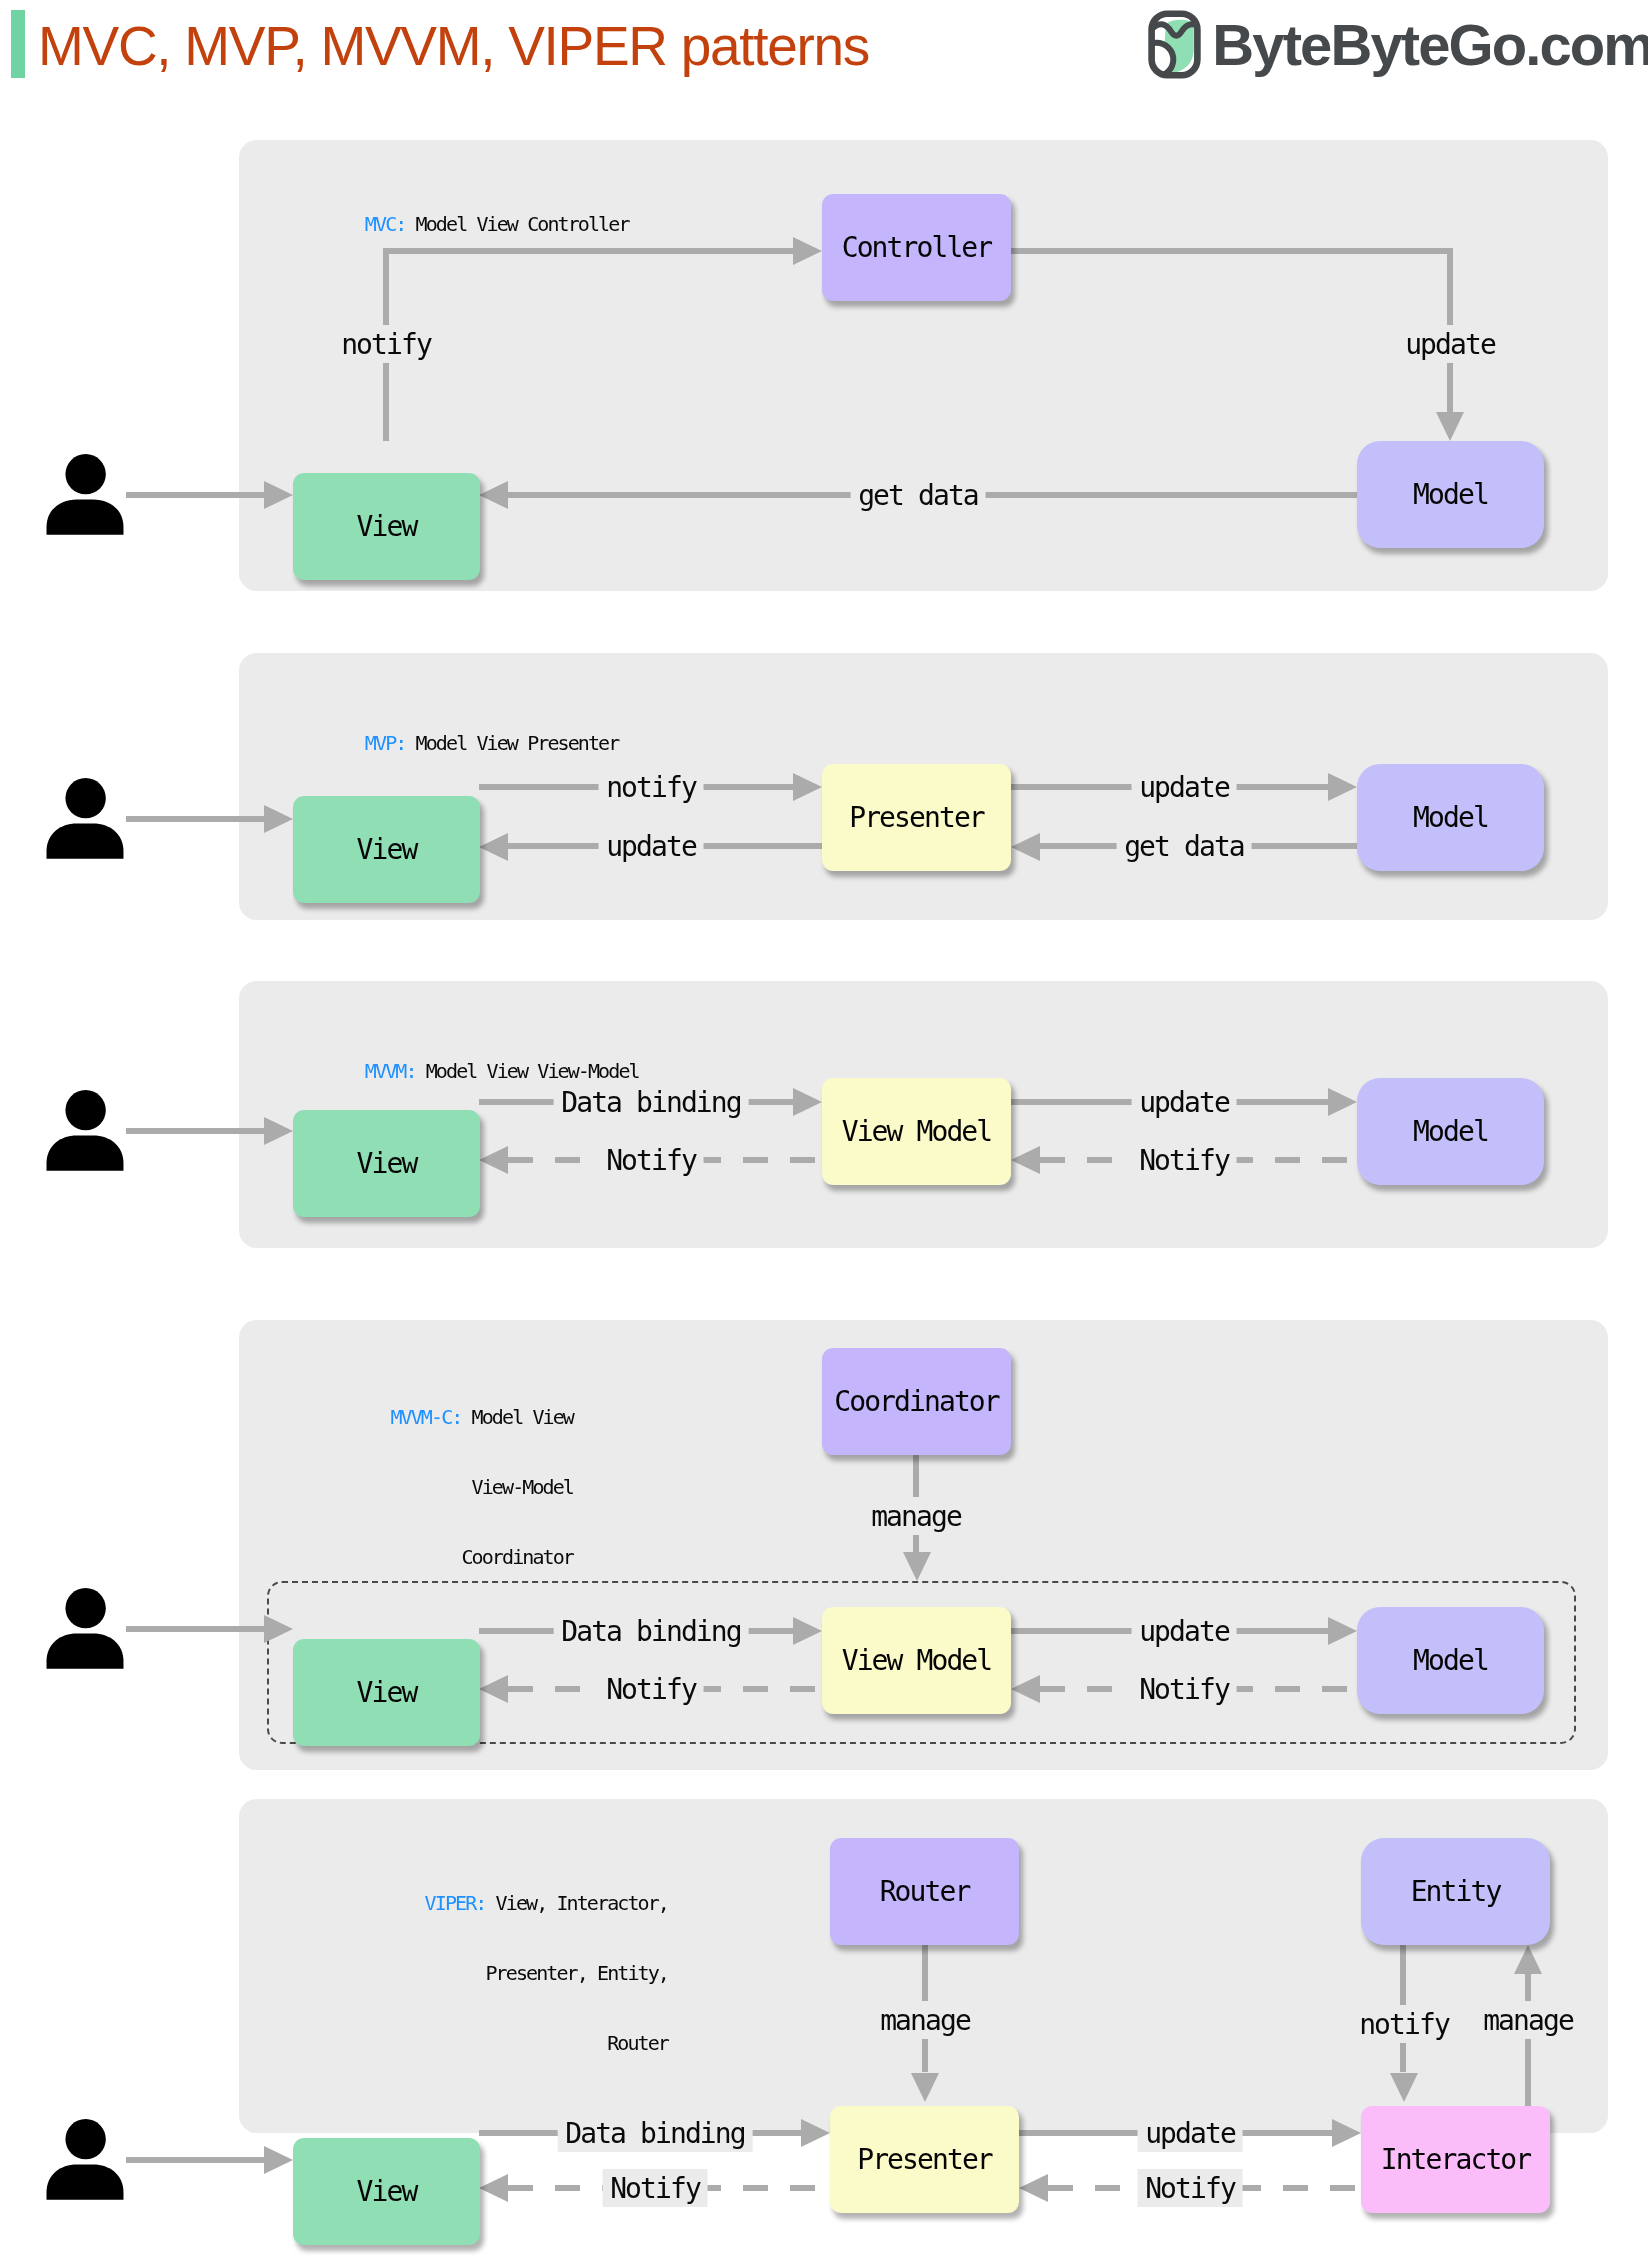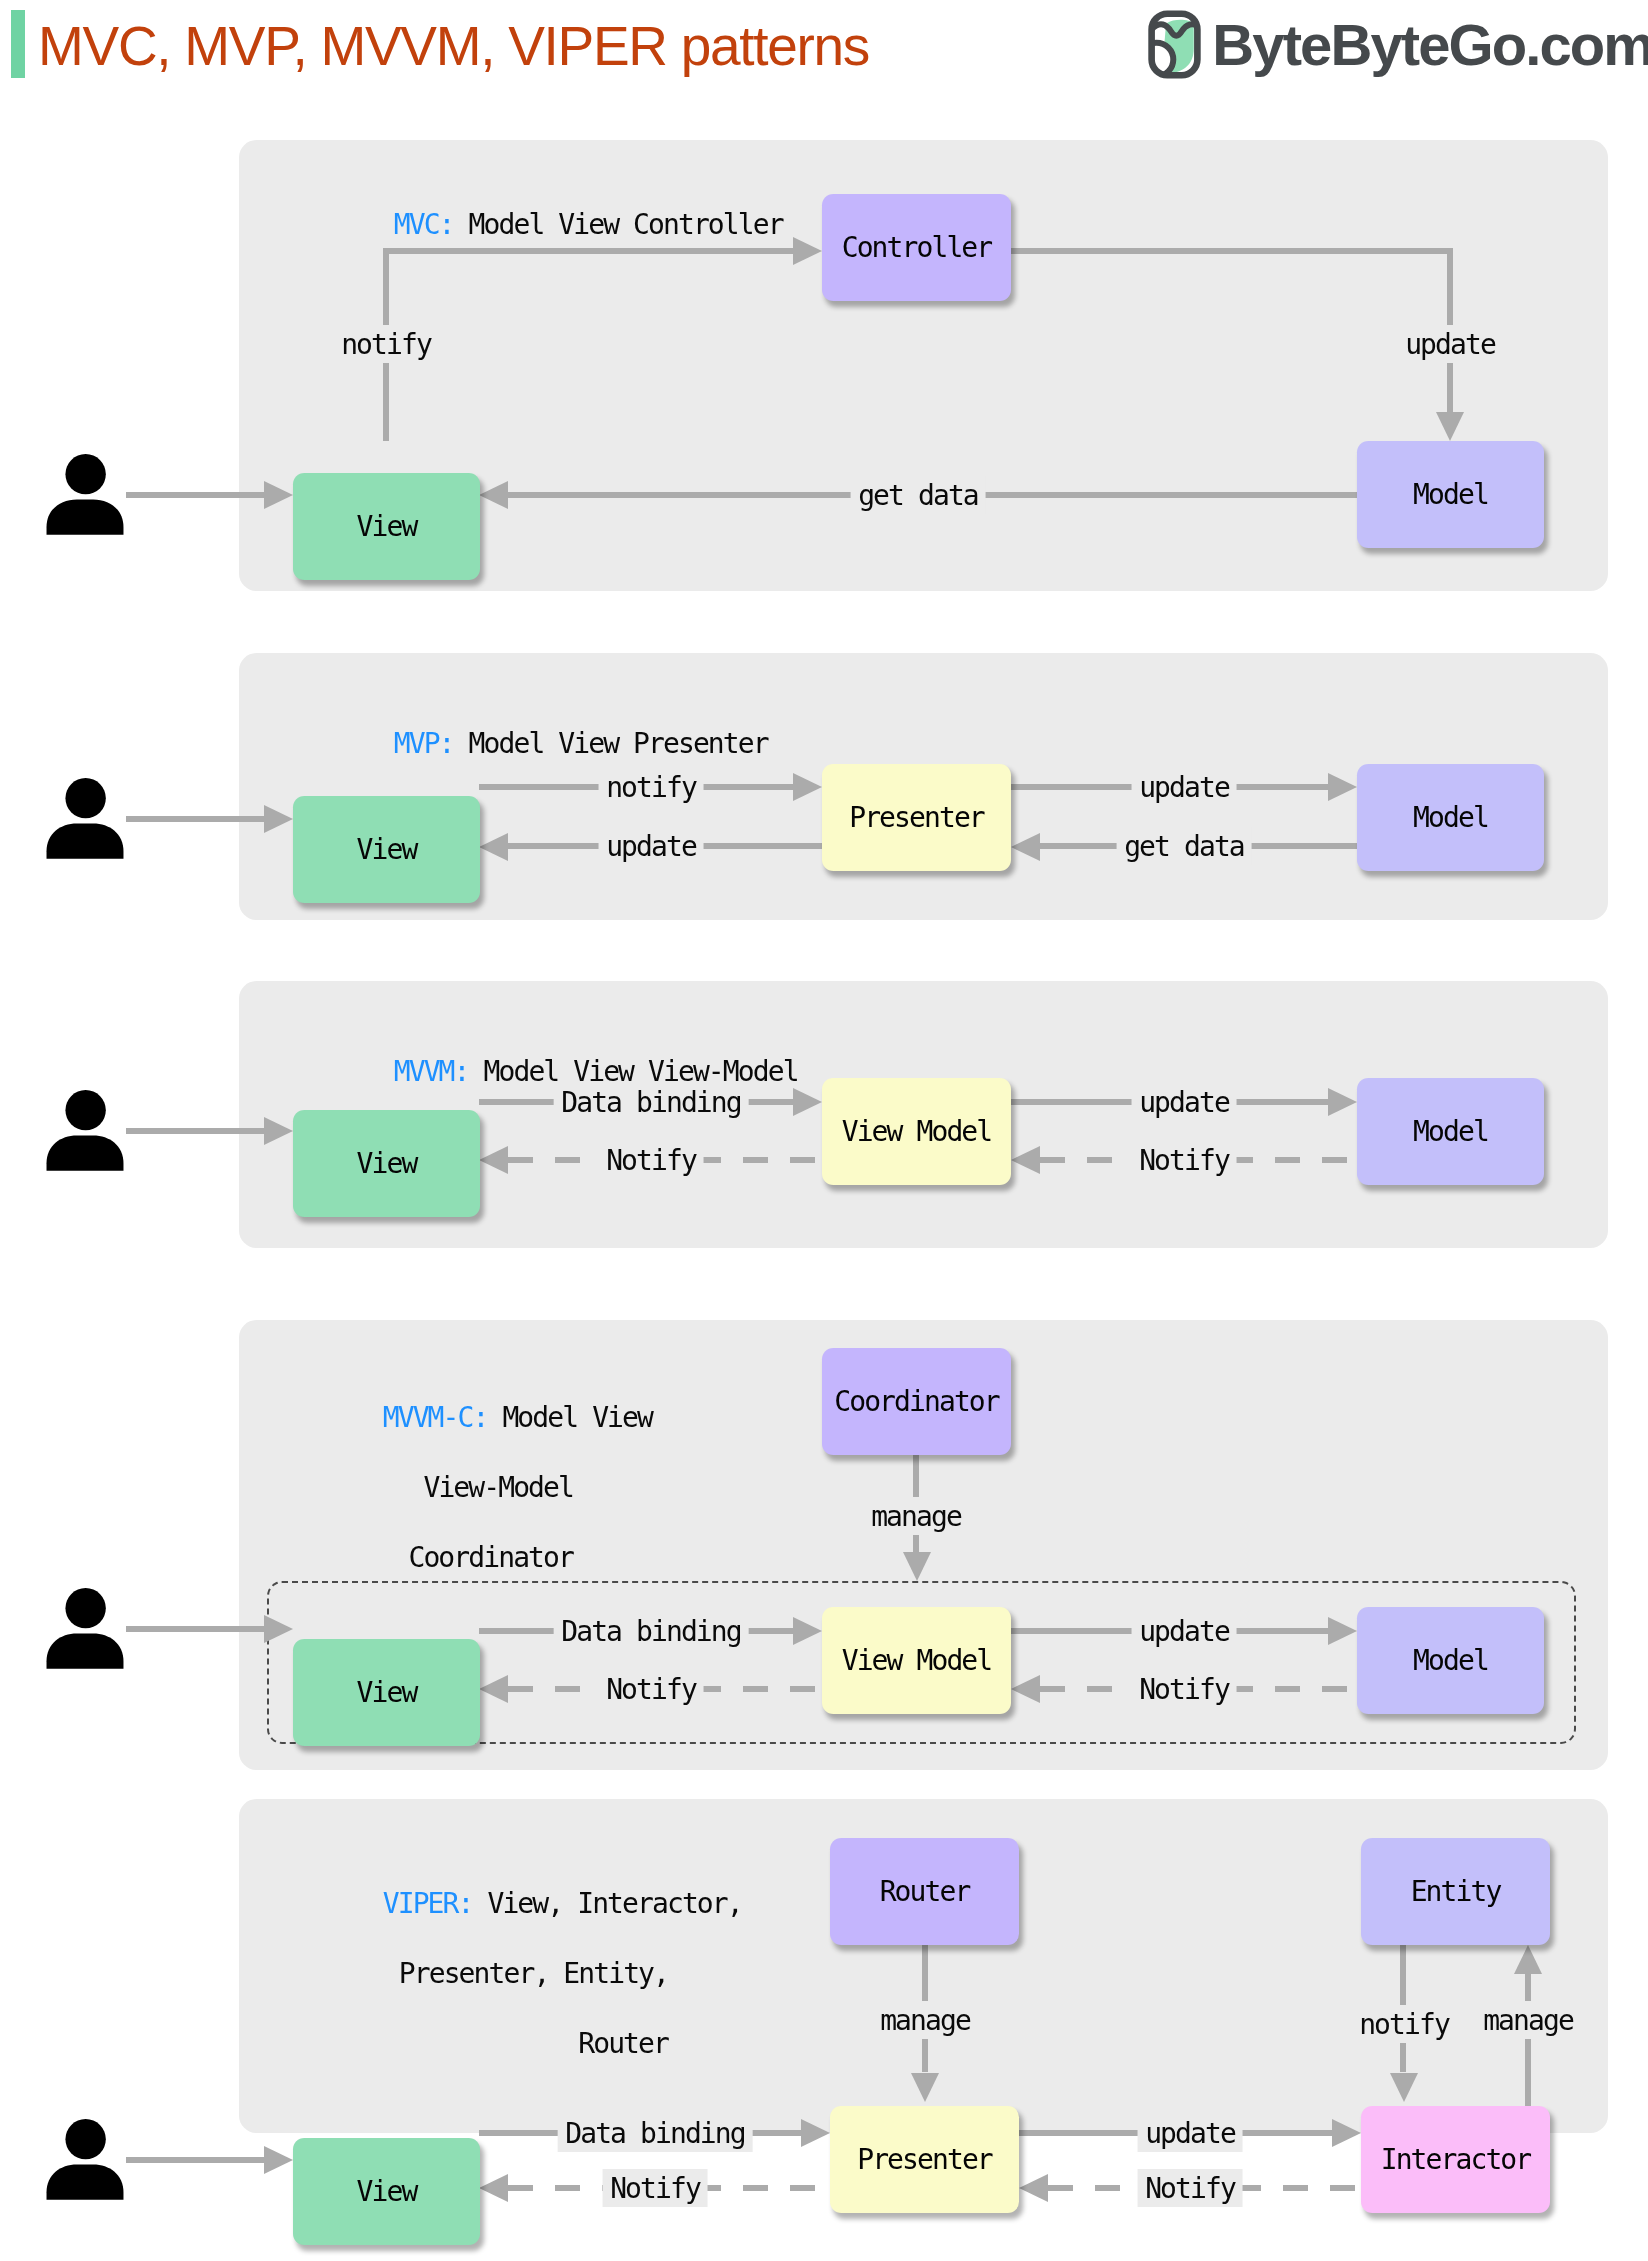--- a/index.html
+++ b/index.html
@@ -10,32 +10,32 @@
   .accent-bar{position:absolute;left:11.3px;top:10px;width:14px;height:68px;background:#6FD3A3;}
   .page-title{position:absolute;left:38px;top:14px;
        font-family:"Liberation Sans","DejaVu Sans",sans-serif;
        font-size:55px;letter-spacing:-1.3px;color:#c2410c;white-space:pre;}
   .brand{position:absolute;left:1148px;top:8.8px;display:flex;align-items:center;}
   .brand-text{font-family:"Liberation Sans","DejaVu Sans",sans-serif;font-weight:700;
        font-size:58px;letter-spacing:-1.9px;color:#45494C;margin-left:11.3px;white-space:pre;}
 
   
   .panel{position:absolute;left:239px;width:1369px;background:#EBEBEB;border-radius:17.6px;}
-  .ptitle{position:absolute;font-size:28px;line-height:35px;letter-spacing:-1.9px;
+  .ptitle{position:absolute;font-size:20px;line-height:35px;letter-spacing:-1.9px;
        color:#0a0a0a;white-space:pre;}
   .ptitle.right{text-align:right;}
   .kw{color:#1E90FF;}
 
   
   .box{position:absolute;height:107px;border-radius:11.3px;display:flex;align-items:center;
        justify-content:center;font-size:28px;letter-spacing:-1.9px;color:#050505;
        box-shadow:3.8px 5.7px 5.7px rgba(0,0,0,0.30);white-space:pre;z-index:3;}
   .c-green{background:#8FDEB4;margin-top:32px;}
   .c-yellow{background:#FBFBC9;}
-  .c-purple{background:#C3BFFA;}
+  .c-purple{background:#C3BFFA;border-radius:23px;}
   .c-pink{background:#c4b5fd;}
   .c-magenta{background:#FBBDF9;}
 
   
   .hline{position:absolute;height:6.3px;background:#ABABAB;z-index:1;}
   .vline{position:absolute;width:6.3px;background:#ABABAB;z-index:1;}
   .hdash{position:absolute;height:6.3px;z-index:1;
        background:repeating-linear-gradient(to right,#ABABAB 0 25px,transparent 25px 47px);}
   .head-r{position:absolute;width:0;height:0;border-top:14px solid transparent;
        border-bottom:14px solid transparent;border-left:29px solid #ABABAB;z-index:1;}

